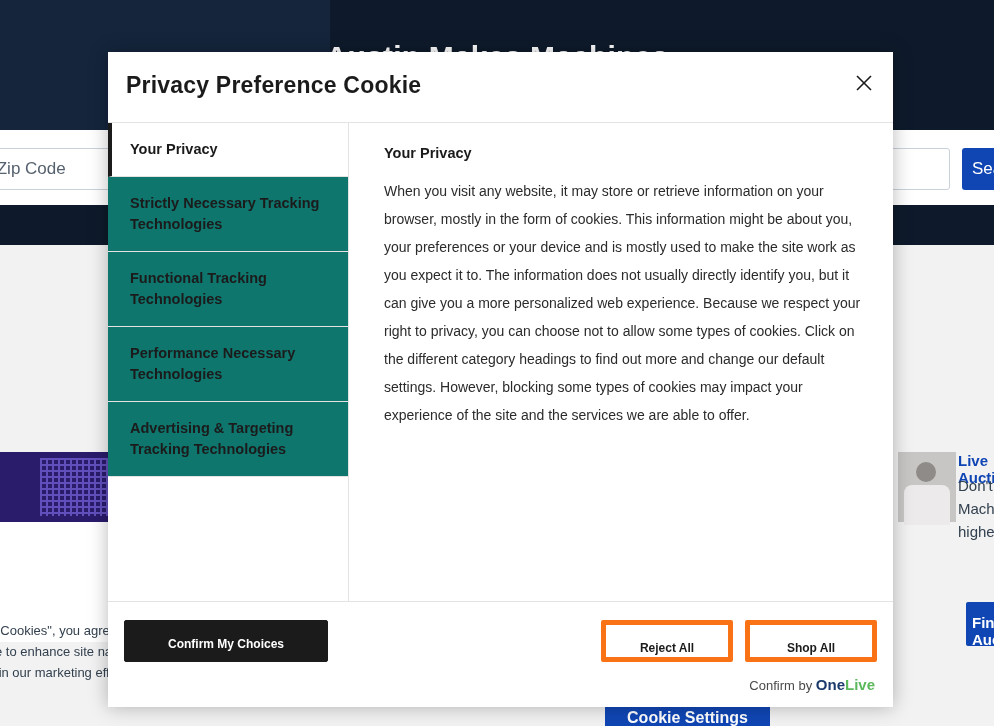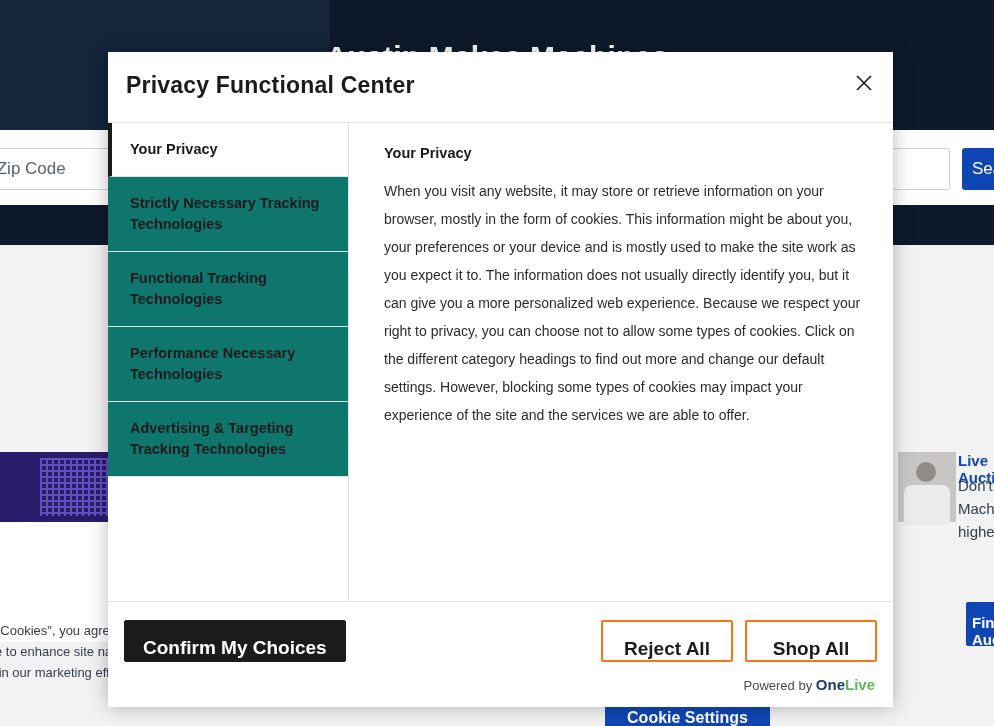--- a/index.html
+++ b/index.html
@@ -300,38 +300,38 @@
     position: relative;
     background: #ffffff;
   }
   .ot-btn-row {
     display: flex;
     justify-content: space-between;
     align-items: center;
   }
   .ot-btn {
     font-family: "Liberation Sans", sans-serif;
-    font-size: 19px;
+    font-size: 12px;
     font-weight: bold;
     border-radius: 2px;
     cursor: pointer;
     padding: 16px 18px;
     height: 42px;
     box-sizing: border-box;
   }
   .ot-btn-primary {
     background: #1b1b1b;
     color: #ffffff;
     border: 1px solid #1b1b1b;
     min-width: 204px;
   }
   .ot-btn-secondary {
     background: #ffffff;
     color: #1b1b1b;
-    border: 2px solid #f97316;
+    border: 5px solid #f97316;
     min-width: 132px;
     margin-left: 12px;
   }
   .ot-right-btns { display: flex; }
   .ot-powered {
     margin-top: 14px;
     text-align: right;
     font-size: 13px;
     color: #4a4a4a;
     padding-right: 2px;
@@ -381,21 +381,21 @@
     <span>By clicking "Accept All Cookies", you agree to the storing of</span>
     <span>cookies on your device to enhance site navigation, analyze</span>
     <span>site usage, and assist in our marketing efforts.</span>
   </div>
   <button class="bg-cookie-btn">Cookie Settings</button>
 </div>
 
 <div id="onetrust-modal">
 
   <div class="ot-header">
-    <div class="ot-title">Privacy Functional Center</div>
+    <div class="ot-title">Privacy Preference Cookie</div>
     <button class="ot-close" aria-label="Close">
       <svg width="20" height="20" viewBox="0 0 20 20" aria-hidden="true">
         <line x1="3" y1="3" x2="17" y2="17" stroke="#1b1b1b" stroke-width="1.6"></line>
         <line x1="17" y1="3" x2="3" y2="17" stroke="#1b1b1b" stroke-width="1.6"></line>
       </svg>
     </button>
   </div>
 
   <div class="ot-body">
     <div class="ot-menu">
@@ -414,17 +414,17 @@
 
   <div class="ot-footer">
     <div class="ot-btn-row">
       <button class="ot-btn ot-btn-primary">Confirm My Choices</button>
       <div class="ot-right-btns">
         <button class="ot-btn ot-btn-secondary">Reject All</button>
         <button class="ot-btn ot-btn-secondary">Shop All</button>
       </div>
     </div>
     <div class="ot-powered">
-      <span>Powered by</span>
+      <span>Confirm by</span>
       <span class="brand"><span class="one">One</span><span>Live</span></span>
     </div>
   </div>
 </div>
 
 </body></html>

